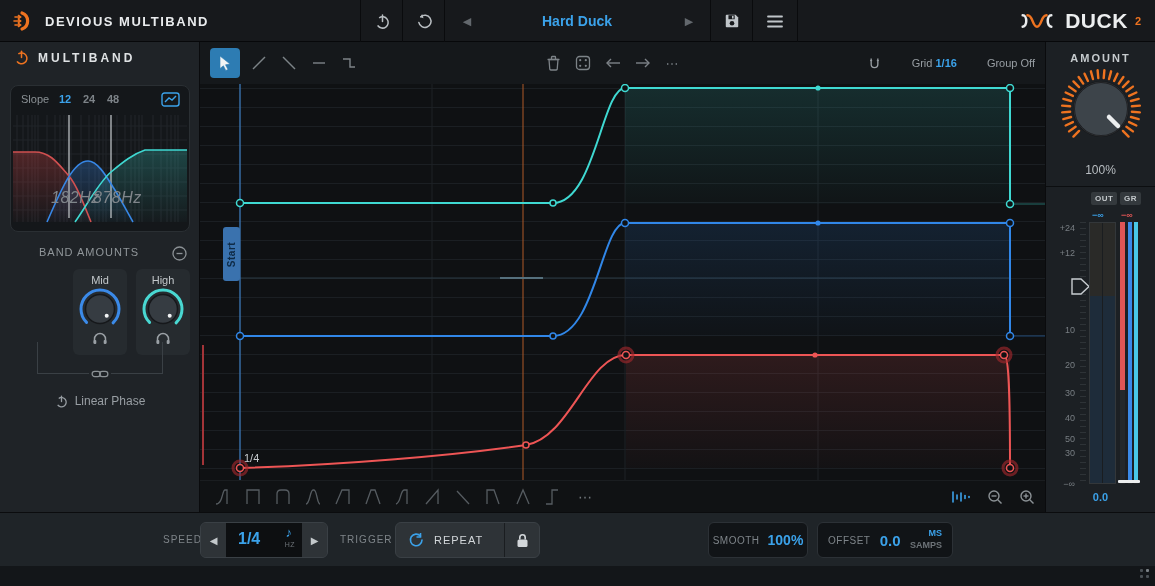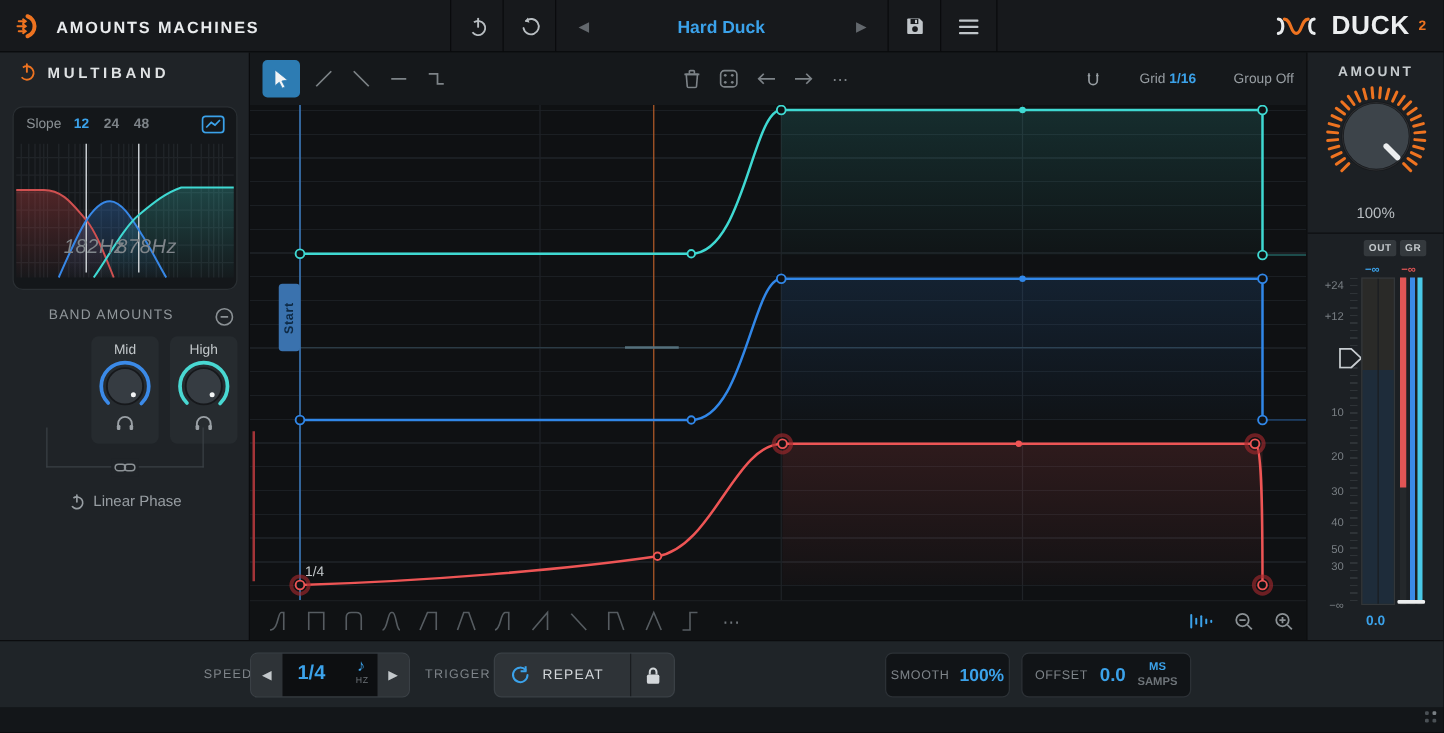--- a/index.html
+++ b/index.html
@@ -82,21 +82,21 @@
         <path d="M10 4 A 8.5 8.5 0 0 1 10 20" stroke="#ee7320" stroke-width="3.2" fill="none" stroke-linecap="round"></path>
         <g stroke="#ee7320" stroke-width="1.6" stroke-linecap="round">
           <line x1="3" y1="8" x2="8" y2="8"></line>
             <path d="M6.5 6.5 L8.5 8 L6.5 9.5" fill="none"></path>
           <line x1="2" y1="12" x2="8" y2="12"></line>
             <path d="M6.5 10.5 L8.5 12 L6.5 13.5" fill="none"></path>
           <line x1="3" y1="16" x2="8" y2="16"></line>
             <path d="M6.5 14.5 L8.5 16 L6.5 17.5" fill="none"></path>
         </g>
       </svg>
-      <span class="brand-name">AMOUNTS MACHINES</span>
+      <span class="brand-name">DEVIOUS MULTIBAND</span>
     </div>
     <div class="tb-sep" style="left:360px"></div>
       <div class="tb-sep" style="left:402px"></div>
     <div class="tb-sep" style="left:444px"></div>
       <div class="tb-sep" style="left:710px"></div>
     <div class="tb-sep" style="left:752px"></div>
       <div class="tb-sep" style="left:797px"></div>
     <div class="tb-btn" style="left:362px;width:40px">
       <svg width="17" height="17" viewBox="0 0 18 18">
           <circle cx="9" cy="10" r="6" stroke="#b9bec2" stroke-width="1.6" fill="none" stroke-dasharray="28 10" transform="rotate(-126 9 10)"></circle>
@@ -689,21 +689,21 @@
           </svg>
       </div>
     </div>
     <div class="grp flatgrp" style="left:708px;width:100px;justify-content:center;gap:8px">
       <span style="font-size:10px;letter-spacing:.5px;color:#7e8489">SMOOTH</span>
       <span class="blv" style="font-size:14px">100%</span>
     </div>
     <div class="grp flatgrp" style="left:817px;width:136px;padding:0 10px">
       <span style="font-size:10px;letter-spacing:.5px;color:#7e8489">OFFSET</span>
       <span class="blv" style="font-size:15px;flex:1;text-align:center">0.0</span>
-      <span style="display:flex;flex-direction:column;align-items:center;line-height:1.3">
+      <span style="display:flex;flex-direction:column;align-items:flex-end;line-height:1.3">
         <span class="blv" style="font-size:9px">MS</span>
         <span style="font-size:9px;color:#6d7378;font-weight:bold">SAMPS</span>
       </span>
     </div>
   </div>
 
   <div id="bstrip">
     <div class="grip">
       <span style="left:1140px;top:3px"></span>
         <span style="left:1146px;top:3px;background:#7a8085"></span>

